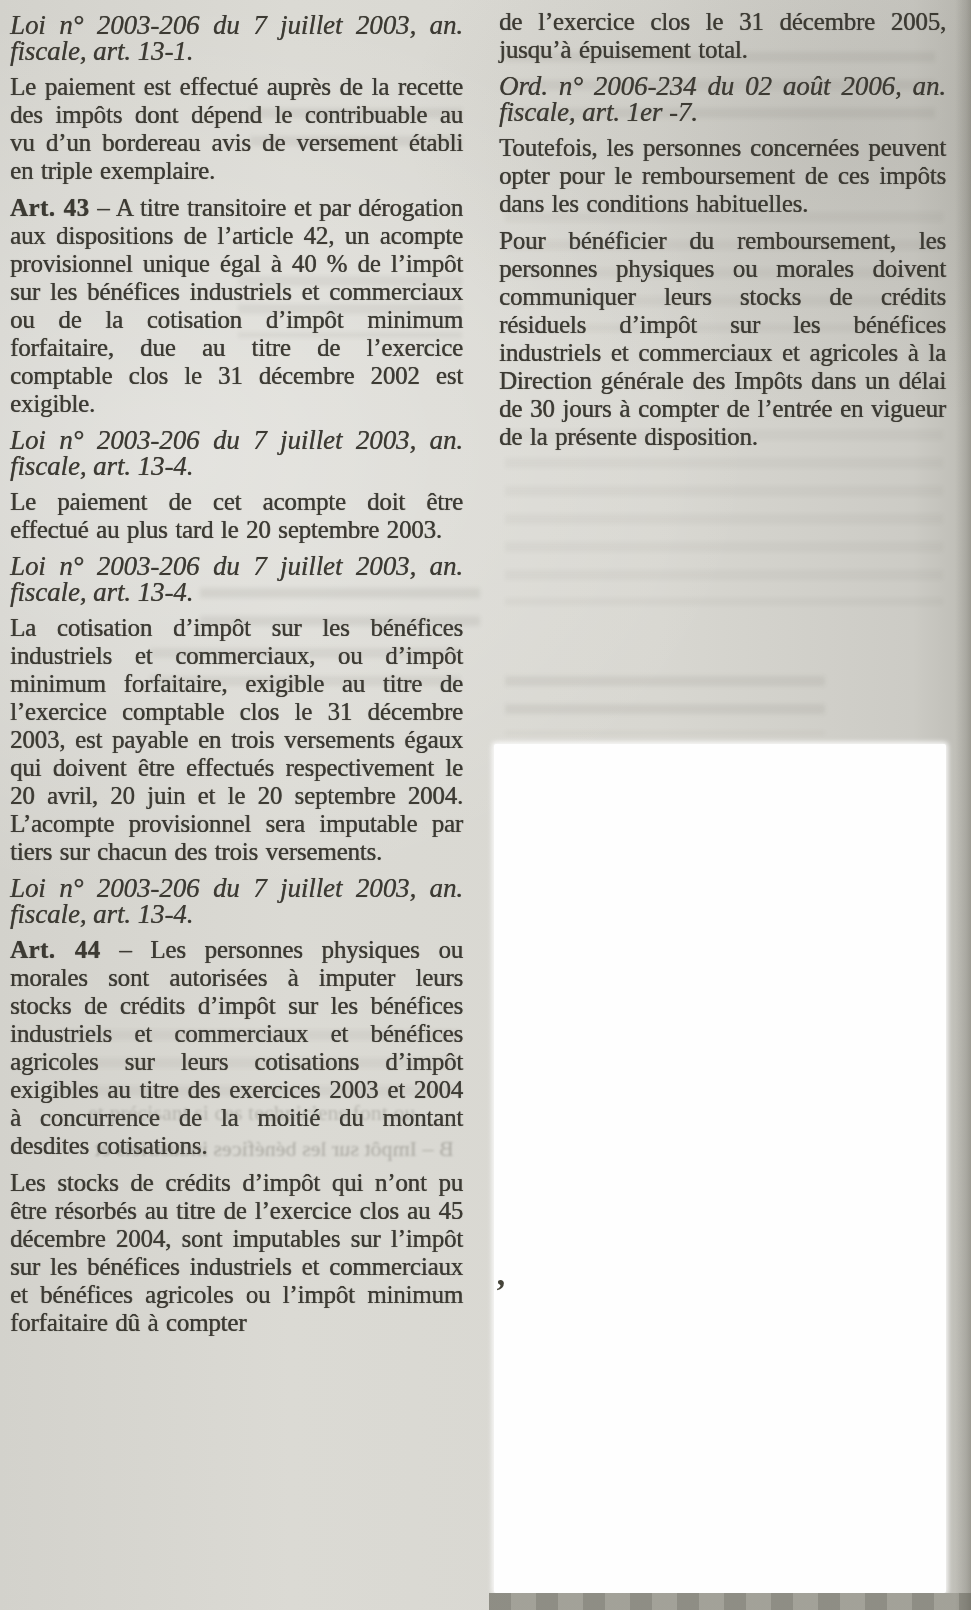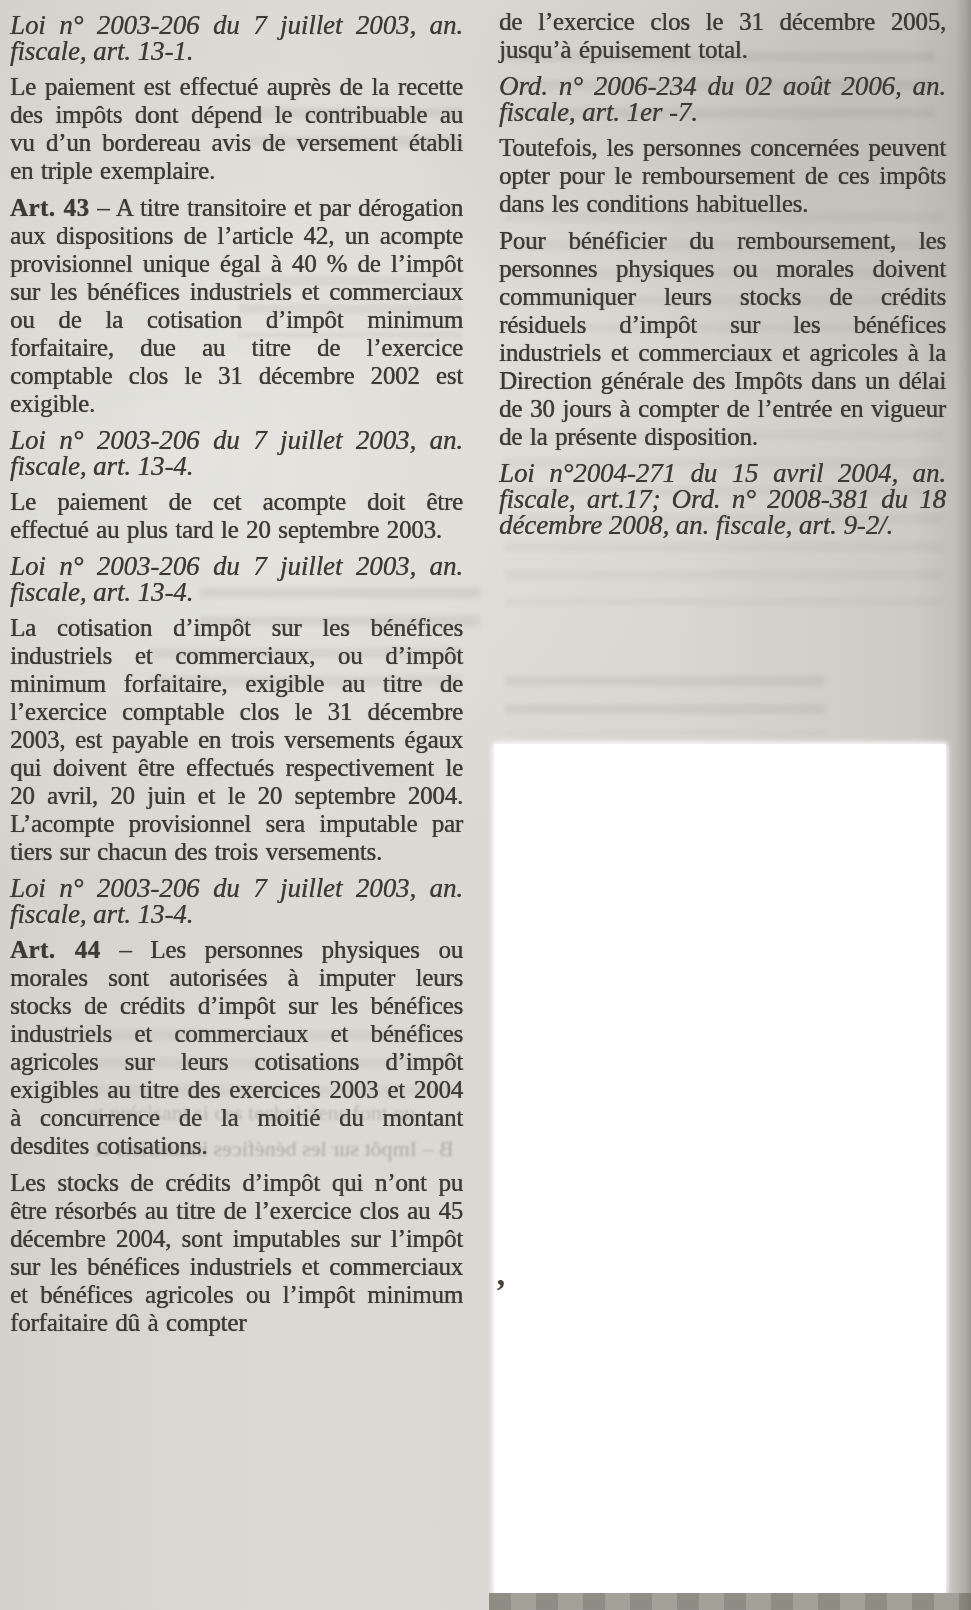--- a/index.html
+++ b/index.html
@@ -132,21 +132,20 @@
     <p class="body article"><span class="art-label">Art. 44</span> <span>– Les personnes physiques ou morales sont autorisées à imputer leurs stocks de crédits d’impôt sur les bénéfices industriels et commerciaux et bénéfices agricoles sur leurs cotisations d’impôt exigibles au titre des exercices 2003 et 2004 à concurrence de la moitié du montant desdites cotisations.</span></p>
 
     <p class="body">Les stocks de crédits d’impôt qui n’ont pu être résorbés au titre de l’exercice clos au 45 décembre 2004, sont imputables sur l’impôt sur les bénéfices industriels et commerciaux et bénéfices agricoles ou l’impôt minimum forfaitaire dû à compter</p>
   </div>
 
   <div class="col col-right">
     <p class="body">de l’exercice clos le 31 décembre 2005, jusqu’à épuisement total.</p>
     <p class="cite">Ord. n° 2006-234 du 02 août 2006, an. fiscale, art. 1er -7.</p>
     <p class="body">Toutefois, les personnes concernées peuvent opter pour le remboursement de ces impôts dans les conditions habituelles.</p>
     <p class="body">Pour bénéficier du remboursement, les personnes physiques ou morales doivent communiquer leurs stocks de crédits résiduels d’impôt sur les bénéfices industriels et commerciaux et agricoles à la Direction générale des Impôts dans un délai de 30 jours à compter de l’entrée en vigueur de la présente disposition.</p>
-    <p class="cite">Loi n°2004-271 du 15 avril 2004, an. fiscale, art.17;  Ord. n° 2008-381 du 18 décembre 2008, an. fiscale, art. 9-2/.</p>
   </div>
 
   <div class="ghost-lines" style="left:250px; top:108px; width:212px; height:56px; opacity:0.55;"></div>
   <div class="ghost-lines" style="left:238px; top:276px; width:224px; height:62px; opacity:0.45;"></div>
   <div class="ghost-lines" style="left:200px; top:588px; width:280px; height:38px; opacity:0.6;"></div>
   <div class="ghost-lines" style="left:150px; top:648px; width:310px; height:44px; opacity:0.5;"></div>
   <div class="ghost-lines" style="left:60px; top:1030px; width:400px; height:78px; opacity:0.4;"></div>
   <div class="ghost-lines" style="left:505px; top:52px; width:430px; height:72px; opacity:0.5;"></div>
   <div class="ghost-lines" style="left:505px; top:212px; width:438px; height:120px; opacity:0.35;"></div>
   <div class="ghost-lines" style="left:505px; top:430px; width:438px; height:175px; opacity:0.3;"></div>

